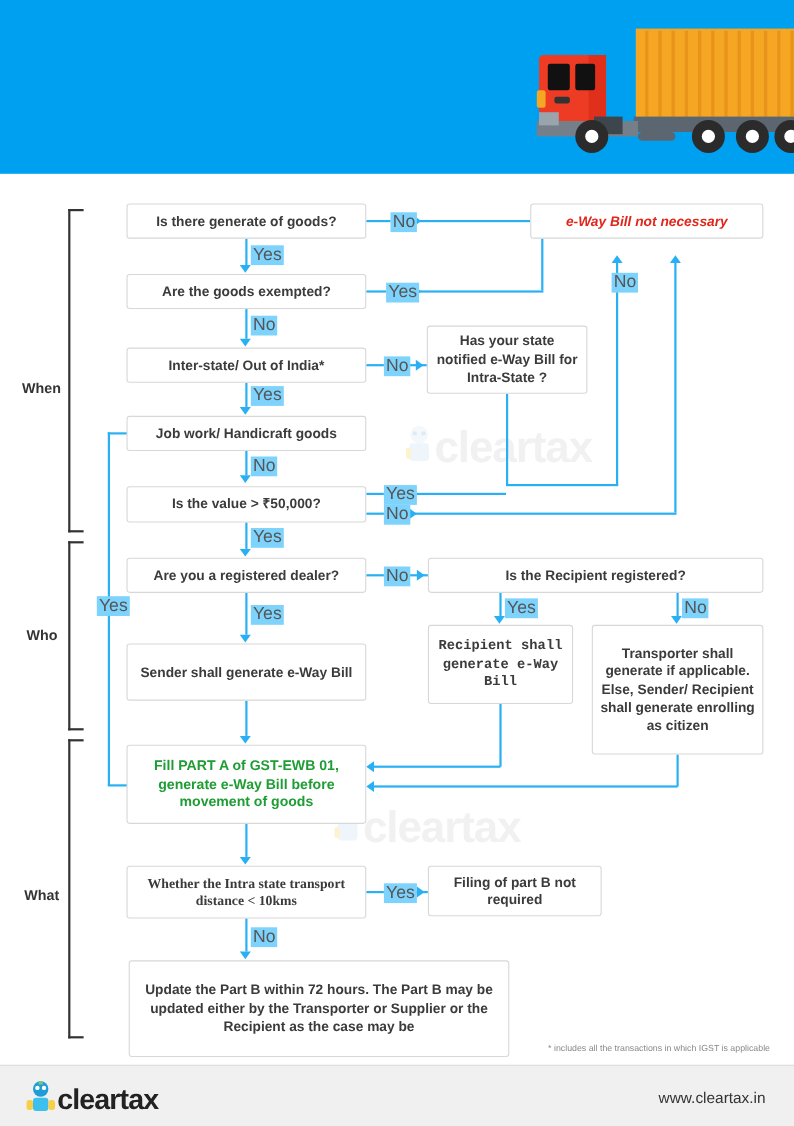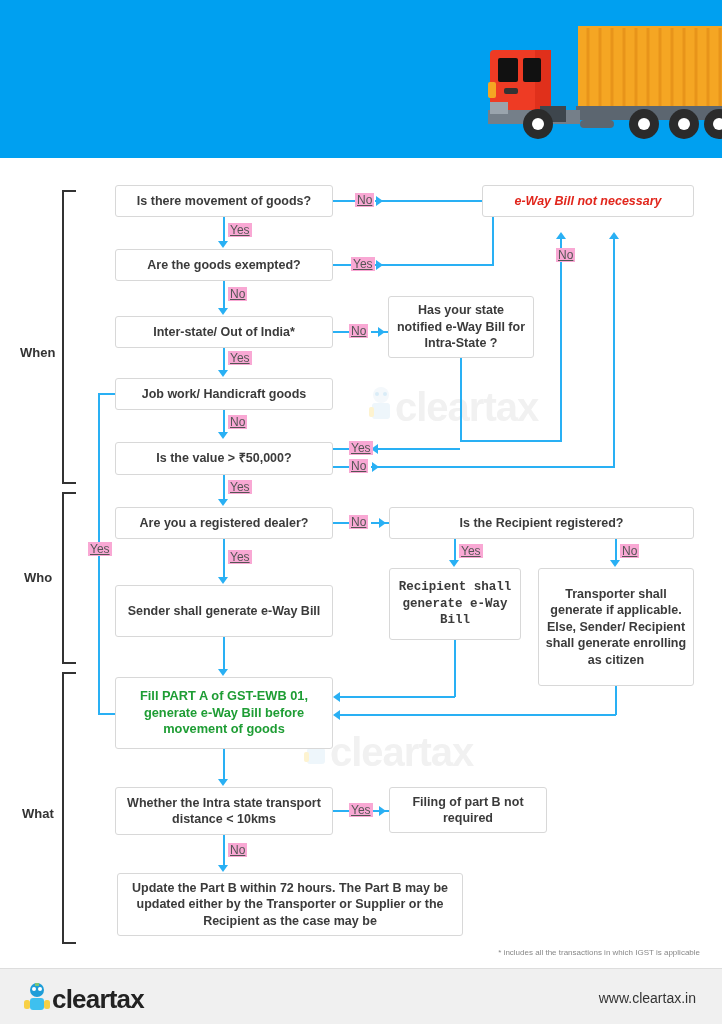--- a/index.html
+++ b/index.html
@@ -62,21 +62,21 @@
 
   
   .ln { position: absolute; background: #29b0f4; z-index: 3; }
   .ln.h { height: 2px; }
   .ln.v { width: 2px; }
   .arw { position: absolute; width: 0; height: 0; z-index: 4; }
   .arw.down  { border-left: 5px solid transparent; border-right: 5px solid transparent; border-top: 7px solid #29b0f4; }
   .arw.up    { border-left: 5px solid transparent; border-right: 5px solid transparent; border-bottom: 7px solid #29b0f4; }
   .arw.right { border-top: 5px solid transparent; border-bottom: 5px solid transparent; border-left: 7px solid #29b0f4; }
   .arw.left  { border-top: 5px solid transparent; border-bottom: 5px solid transparent; border-right: 7px solid #29b0f4; }
-  .elbl { position: absolute; font-size: 12px; color: #555; background: #f9a8d4; padding: 0 2px; z-index: 6; white-space: nowrap; text-decoration: underline; }
+  .elbl { position: absolute; font-size: 16px; color: #555; background: #7dd3fc; padding: 0 2px; z-index: 6; white-space: nowrap; }
 
   
   .sect-label { position: absolute; font-size: 13px; font-weight: bold; color: #333; }
   .brk { position: absolute; border: 2px solid #333; border-right: none; width: 14px; z-index: 2; }
 
   
   .wm { position: absolute; z-index: 1; pointer-events: none;
         font-size: 40px; font-weight: bold; color: #f1f1f1; letter-spacing: -1px; }
 </style>
 </head>
@@ -142,21 +142,21 @@
 
 <div class="sect-label" style="left:20px; top:345px;">When</div>
 <div class="brk" style="left:62px; top:190px; height:294px;"></div>
 
 <div class="sect-label" style="left:24px; top:570px;">Who</div>
 <div class="brk" style="left:62px; top:492px; height:172px;"></div>
 
 <div class="sect-label" style="left:22px; top:806px;">What</div>
 <div class="brk" style="left:62px; top:672px; height:272px;"></div>
 
-<div class="node" style="left:115px; top:185px; width:218px; height:32px;">Is there movement of goods?</div>
+<div class="node" style="left:115px; top:185px; width:218px; height:32px;">Is there generate of goods?</div>
 
 <div class="node" style="left:115px; top:249px; width:218px; height:32px;">Are the goods exempted?</div>
 
 <div class="node" style="left:115px; top:316px; width:218px; height:32px;">Inter-state/ Out of India*</div>
 
 <div class="node" style="left:115px; top:378px; width:218px; height:32px;">Job work/ Handicraft goods</div>
 
 <div class="node" style="left:115px; top:442px; width:218px; height:33px;">Is the value &gt; ₹50,000?</div>
 
 <div class="node red" style="left:482px; top:185px; width:212px; height:32px;font-style:italic;">e-Way Bill not necessary</div>
@@ -168,25 +168,25 @@
 <div class="node" style="left:389px; top:507px; width:305px; height:32px;">Is the Recipient registered?</div>
 
 <div class="node" style="left:115px; top:585px; width:218px; height:52px;">Sender shall generate e-Way Bill</div>
 
 <div class="node" style="left:389px; top:568px; width:132px; height:72px;font-family:Liberation Mono, monospace;">Recipient shall generate e-Way Bill</div>
 
 <div class="node" style="left:538px; top:568px; width:156px; height:118px;">Transporter shall generate if applicable. Else, Sender/ Recipient shall generate enrolling as citizen</div>
 
 <div class="node green" style="left:115px; top:677px; width:218px; height:72px;">Fill PART A of GST-EWB 01, generate e-Way Bill before movement of goods</div>
 
-<div class="node" style="left:115px; top:787px; width:218px; height:48px;">Whether the Intra state transport distance &lt; 10kms</div>
+<div class="node" style="left:115px; top:787px; width:218px; height:48px;font-family:Liberation Serif, serif;">Whether the Intra state transport distance &lt; 10kms</div>
 
 <div class="node" style="left:389px; top:787px; width:158px; height:46px;">Filing of part B not required</div>
 
-<div class="node" style="left:117px; top:873px; width:346px; height:63px;">Update the Part B within 72 hours. The Part B may be updated either by the Transporter or Supplier or the Recipient as the case may be</div>
+<div class="node" style="left:117px; top:873px; width:346px; height:88px;">Update the Part B within 72 hours. The Part B may be updated either by the Transporter or Supplier or the Recipient as the case may be</div>
 
 <div class="ln v" style="left:223px; top:217px; height:25px;"></div>
 <div class="arw down" style="left:218px; top:241px;"></div>
 <div class="elbl" style="left:228px; top:223px;">Yes</div>
 
 <div class="ln h" style="left:333px; top:200px; width:22px;"></div>
 <div class="elbl" style="left:355px; top:193px;">No</div>
 <div class="ln h" style="left:375px; top:200px; width:107px;"></div>
 <div class="arw right" style="left:376px; top:196px;"></div>
 

